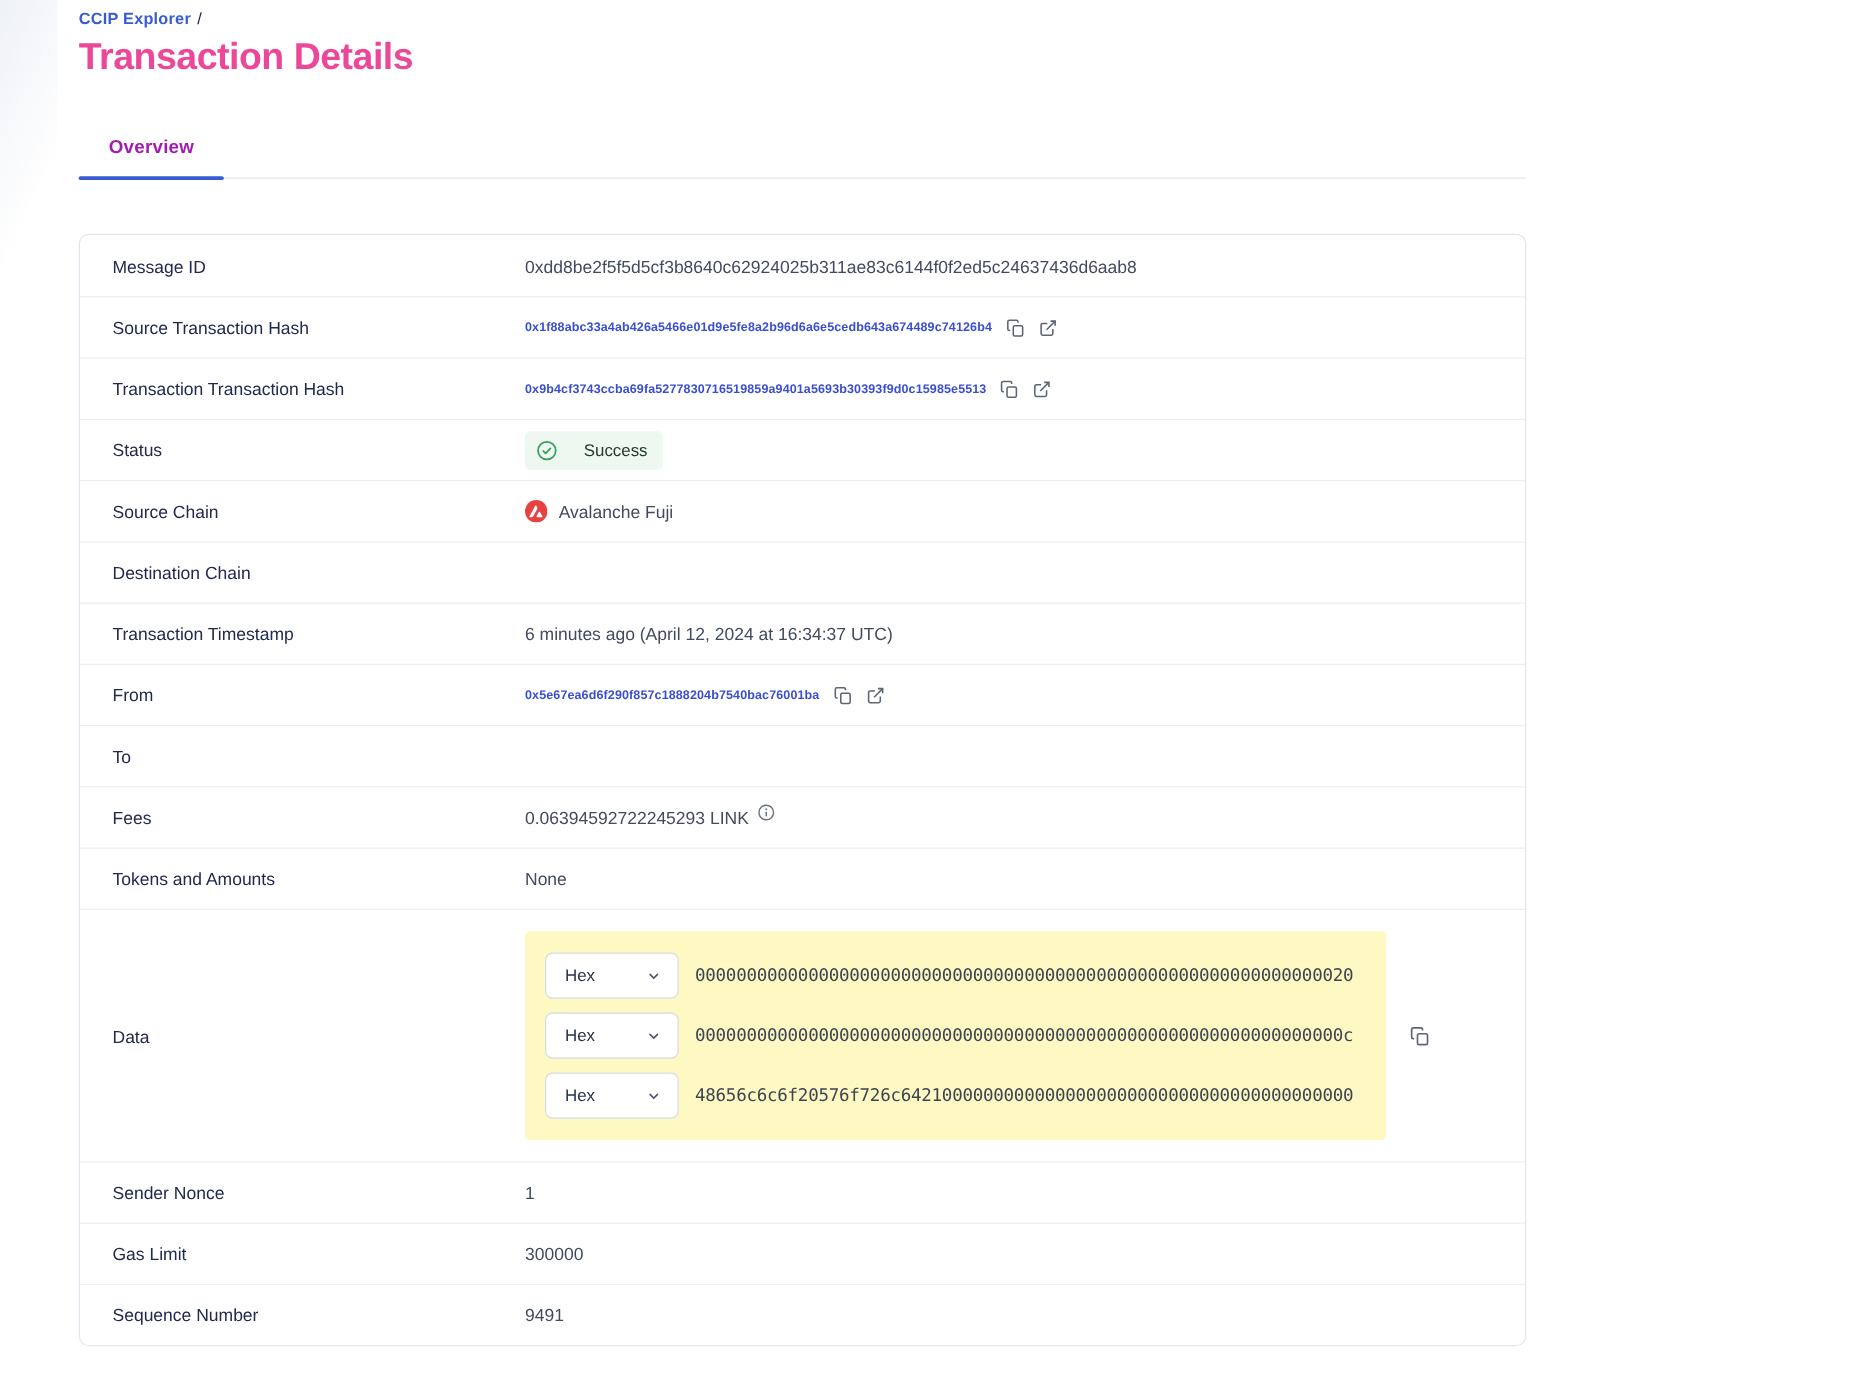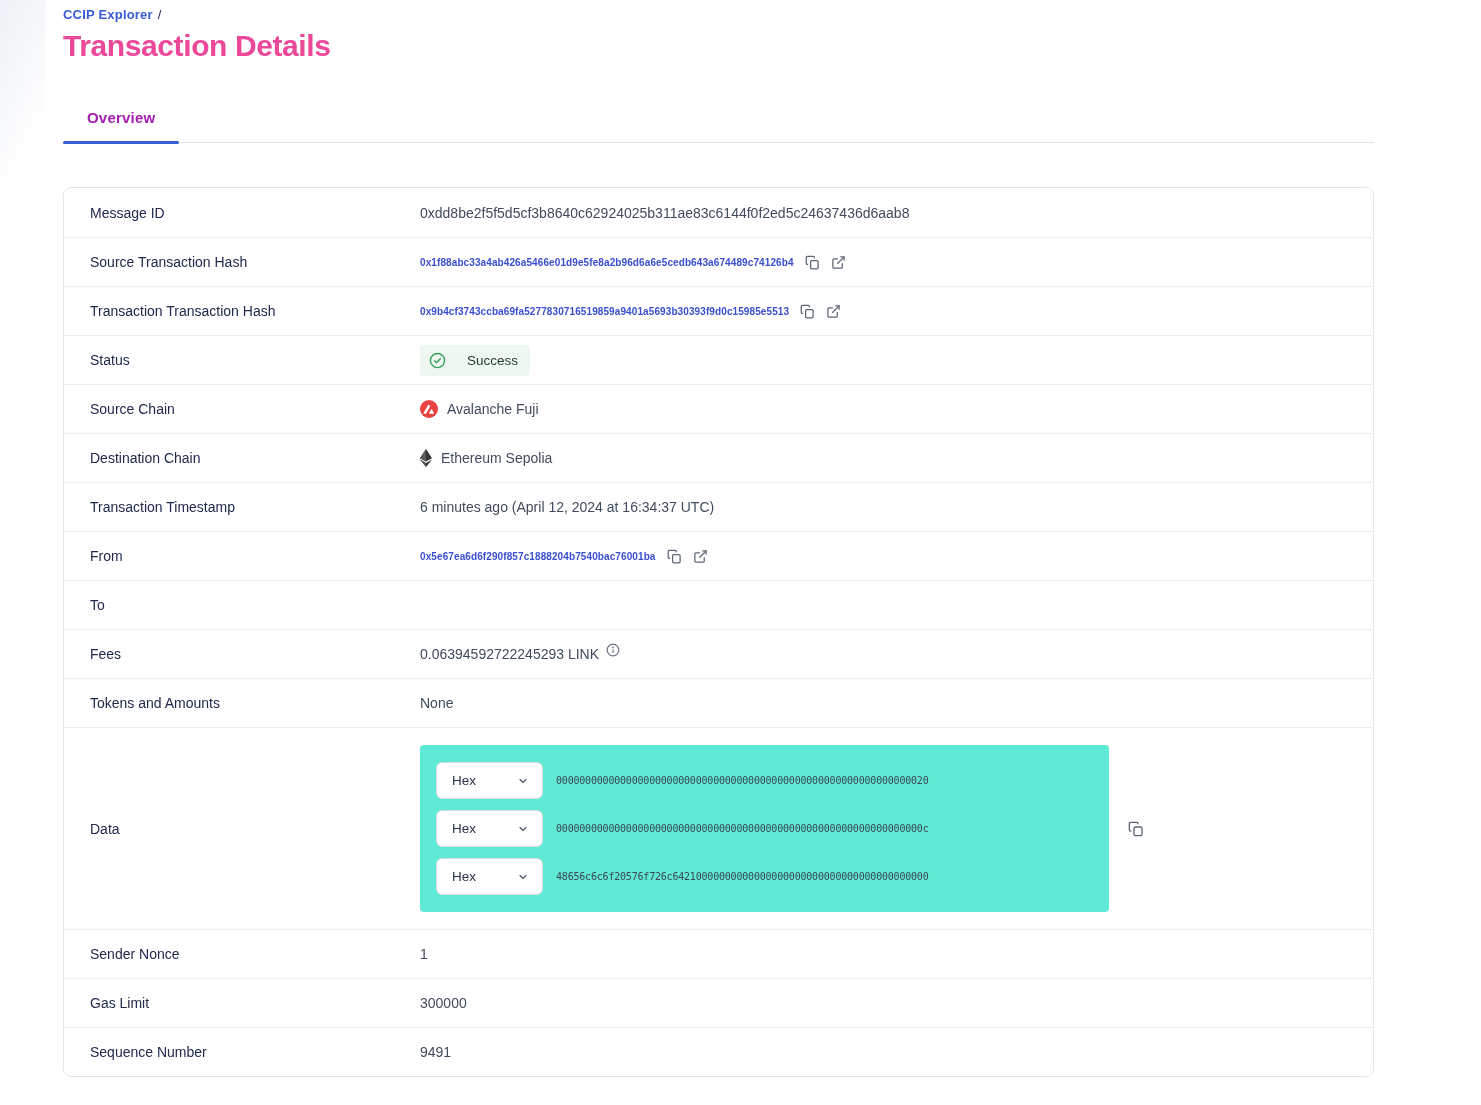--- a/index.html
+++ b/index.html
@@ -9,21 +9,21 @@
     width: 1481px; height: 1105px;
     position: relative;
     overflow: hidden;
     color: #414b5f;
   }
   .edge-glow {
     position: absolute; left: 0; top: 0; width: 46px; height: 310px;
     background: linear-gradient(115deg, #eef1f6 0%, rgba(255,255,255,0) 55%);
     pointer-events: none;
   }
-  .content { position: absolute; left: 63px; top: 7px; width: 1311px; }
+  .content { position: absolute; left: 63px; top: 7px; width: 1158px; }
 
   
   .breadcrumb { font-size: 13px; font-weight: 700; letter-spacing: .2px; }
   .breadcrumb a { color: #375bd2; text-decoration: none; cursor: pointer; }
   .breadcrumb .sep { color: #1a2150; font-weight: 400; margin-left: 5px; }
   h1.page-title {
     margin-top: 7px;
     font-size: 30px; font-weight: 700; letter-spacing: -0.4px;
     color: #ec4899;
   }
@@ -81,38 +81,38 @@
   
   .chain-cell { display: inline-flex; align-items: center; gap: 9px; }
   .chain-icon { display: inline-flex; }
 
   
   .info-icon { margin-left: 7px; margin-bottom: 8px; color: #6a7383; cursor: pointer; display: inline-flex; }
 
   
   .row-data { align-items: center; padding: 17px 0; }
   .data-panel {
-    background: #5eead4; border-radius: 4px;
+    background: #fef9c3; border-radius: 4px;
     width: 689px; padding: 17px 16px;
     display: flex; flex-direction: column; gap: 11px;
   }
   .hex-line { display: flex; align-items: center; }
   .hex-select {
     width: 107px; height: 37px; flex: 0 0 107px;
     background: #fff; border: 1px solid #d6dae1; border-radius: 6px;
     display: inline-flex; align-items: center; justify-content: space-between;
     padding: 0 13px 0 15px;
     font-size: 13.5px; font-weight: 500; color: #28324a;
     cursor: pointer;
   }
   .hex-select .chev { color: #49536a; display: inline-flex; }
   .hex-text {
     margin-left: 13px;
     font-family: "DejaVu Sans Mono", monospace;
-    font-size: 10px; color: #3d4453; letter-spacing: -0.2px;
+    font-size: 14px; color: #3d4453; letter-spacing: -0.2px;
     white-space: nowrap;
   }
   .data-copy { margin-left: 19px; }
 </style>
 </head>
 <body>
 
 <div class="edge-glow"></div>
 
 <div class="content">
@@ -202,33 +202,20 @@
                 <path d="M14.6 13.1c.4-.7 1.1-.7 1.5 0l2.3 4c.4.7.1 1.3-.7 1.3h-4.6c-.8 0-1.1-.6-.7-1.3zM12.9 9.8l-4 7.3c-.4.7-1.1 1.3-1.9 1.3H5.6c-.8 0-1.1-.6-.7-1.3l5.9-10.6c.4-.7 1-.7 1.4 0l1 1.9c.3.4.1 1-.3 1.4z" fill="#fff"></path>
               </svg>
           </span>
           <span>Avalanche Fuji</span>
         </span>
       </div>
     </div>
 
     <div class="row">
       <div class="row-label">Destination Chain</div>
-      <div class="row-value">
-        <span class="chain-cell">
-          <span class="chain-icon">
-            <svg width="12" height="18" viewBox="0 0 12 18">
-                <path d="M6 0l6 9.2-6 3.4L0 9.2z" fill="#343434"></path>
-                <path d="M6 0v12.6L0 9.2z" fill="#5c5c5c"></path>
-                <path d="M6 13.9l6-3.5L6 18 0 10.4z" fill="#343434"></path>
-                <path d="M6 18v-4.1l-6-3.5z" fill="#5c5c5c"></path>
-              </svg>
-          </span>
-          <span>Ethereum Sepolia</span>
-        </span>
-      </div>
     </div>
 
     <div class="row">
       <div class="row-label">Transaction Timestamp</div>
       <div class="row-value">6 minutes ago (April 12, 2024 at 16:34:37 UTC)</div>
     </div>
 
     <div class="row">
       <div class="row-label">From</div>
       <div class="row-value">

